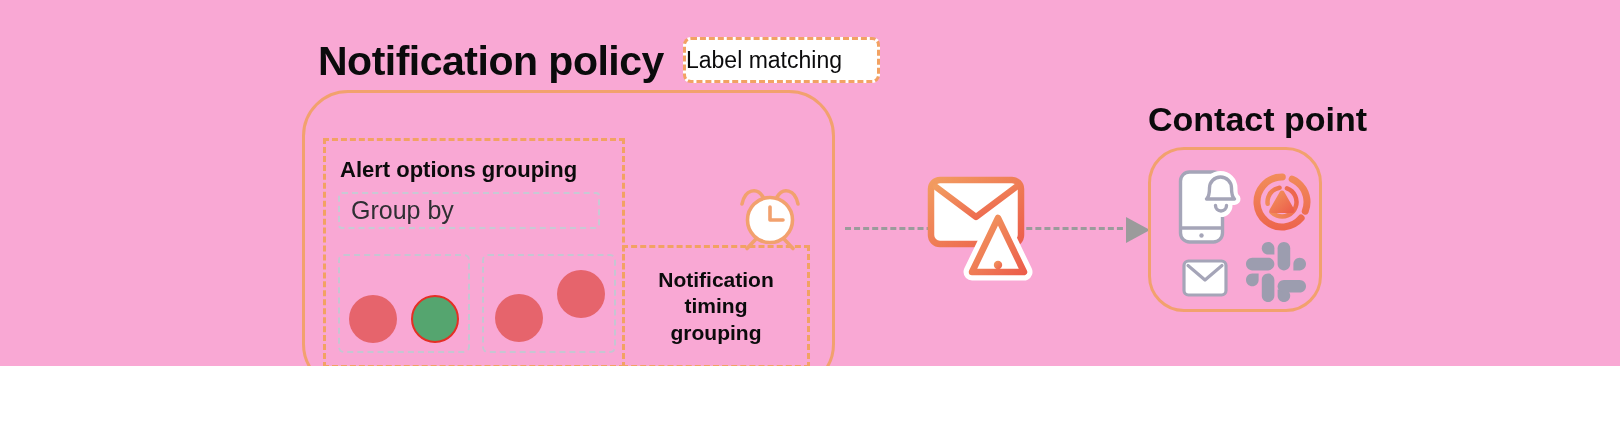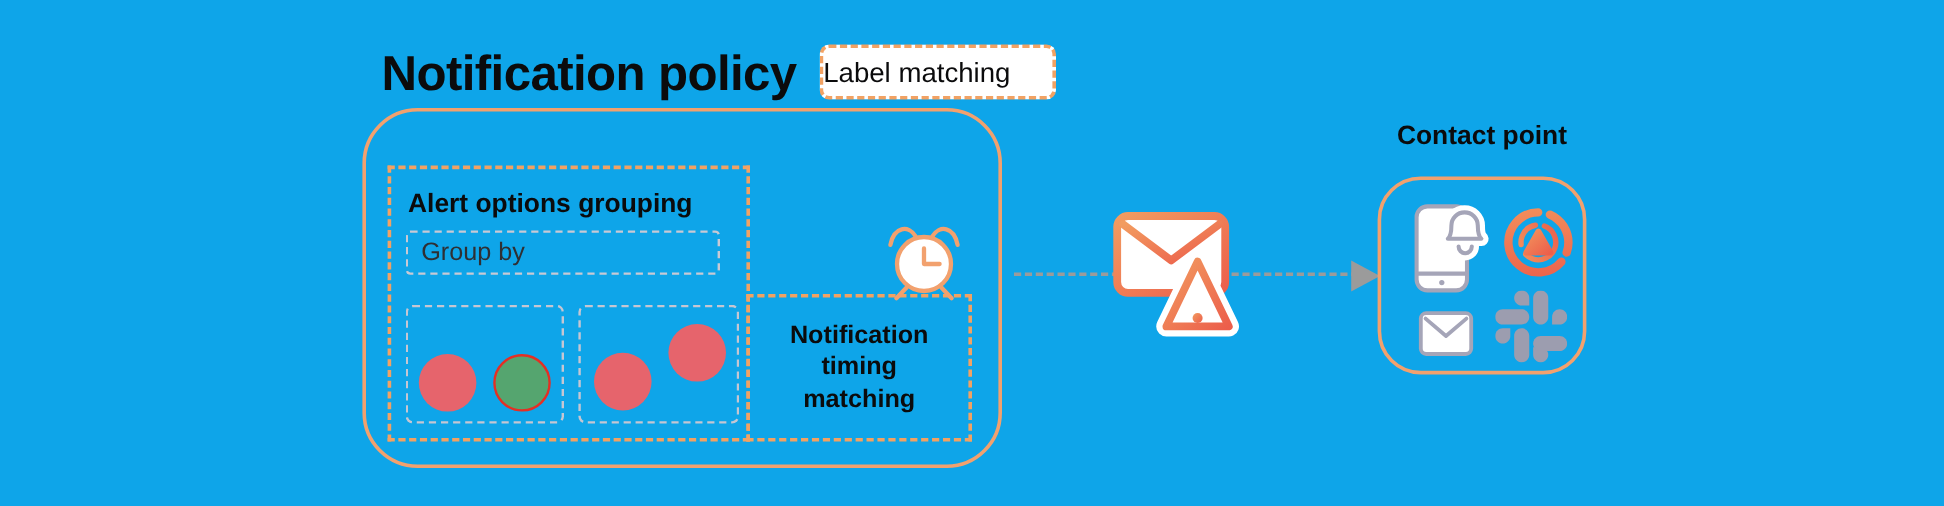--- a/index.html
+++ b/index.html
@@ -8,50 +8,50 @@
     --grad-a:#F29C60;
     --grad-b:#EC5E4B;
     --gray-dash:#C6C6D2;
     --gray-icon:#A5A5B8;
     --slack-gray:#9C9DAF;
     --arrow-gray:#9B9B9B;
     --ink:#0B0B0C;
   }
   html,body{margin:0;padding:0;background:#fff;}
   body{font-family:"Liberation Sans", sans-serif; color:var(--ink);}
-  .stage{position:relative;width:1620px;height:422px;background:#0ea5e9;overflow:hidden;}
+  .stage{position:relative;width:1620px;height:366px;background:#f9a8d4;overflow:hidden;}
   .abs{position:absolute;box-sizing:border-box;}
 
   .title{left:318px;top:38px;font-size:41px;font-weight:bold;letter-spacing:-0.5px;white-space:nowrap;}
   .label-matching{left:683px;top:37px;width:197px;height:46px;border:3px dashed var(--orange-dash);
     border-radius:8px;display:flex;align-items:center;justify-content:flex-start;font-size:23px;background:#fff;}
 
   .policy-box{left:302px;top:90px;width:533px;height:300px;border:3px solid var(--orange);border-radius:46px;}
   .grouping-box{left:323px;top:138px;width:302px;height:230px;border:3px dashed var(--orange-dash);}
   .grouping-title{left:340px;top:157px;font-size:22px;font-weight:bold;white-space:nowrap;}
   .groupby-box{left:338px;top:192px;width:262px;height:37px;border:2.5px dashed #C9C9D4;border-radius:4px;
-    display:flex;align-items:center;padding-left:11px;font-size:21px;color:#2F2F33;}
+    display:flex;align-items:center;padding-left:11px;font-size:25px;color:#2F2F33;}
   .instance-box{border:2.5px dashed var(--gray-dash);border-radius:6px;background:transparent;}
   .instance-box.g0{left:338px;top:254px;width:132px;height:99px;}
   .instance-box.g1{left:482px;top:254px;width:134px;height:99px;}
   .dot{position:absolute;border-radius:50%;box-sizing:border-box;}
 
   .timing-box{left:622px;top:245px;width:188px;height:123px;border:3px dashed var(--orange-dash);
     display:flex;align-items:center;justify-content:center;text-align:center;}
   .timing-box .timing-label{width:150px;font-size:21px;font-weight:bold;line-height:1.26;}
 
   .clock-svg{left:733px;top:179px;}
 
   .arrow-line{left:845px;top:227px;width:287px;height:0;border-top:3.5px dashed var(--arrow-gray);}
   .arrow-head{left:1126px;top:217px;width:0;height:0;border-top:13px solid transparent;
     border-bottom:13px solid transparent;border-left:24px solid var(--arrow-gray);}
 
   .mail-svg{left:925px;top:170px;}
 
-  .contact-title{left:1148px;top:100px;width:174px;text-align:center;font-size:22px;font-weight:bold;white-space:nowrap;}
+  .contact-title{left:1148px;top:100px;width:174px;text-align:center;font-size:34px;font-weight:bold;white-space:nowrap;}
   .contact-box{left:1148px;top:147px;width:174px;height:165px;border:3px solid var(--orange);border-radius:36px;}
   .phone-svg{left:1176px;top:157px;}
   .oncall-svg{left:1251px;top:171px;}
   .slack-svg{left:1246px;top:242px;}
   .env-svg{left:1181px;top:256px;}
 </style>
 </head>
 <body>
 
 <div class="stage">
@@ -74,21 +74,21 @@
   <div class="abs instance-box g0">
       <div class="dot" style="left: 9px; top: 39px; width: 48px; height: 48px; background: rgb(230, 100, 108);"></div>
       <div class="dot" style="left: 71px; top: 39px; width: 48px; height: 48px; background: rgb(85, 165, 111); border: 2.5px solid rgb(228, 47, 36);"></div>
     </div>
   <div class="abs instance-box g1">
       <div class="dot" style="left: 11px; top: 38px; width: 48px; height: 48px; background: rgb(230, 100, 108);"></div>
       <div class="dot" style="left: 73px; top: 14px; width: 48px; height: 48px; background: rgb(230, 100, 108);"></div>
     </div>
 
   <div class="abs timing-box">
-    <div class="timing-label">Notification timing matching</div>
+    <div class="timing-label">Notification timing grouping</div>
   </div>
 
   <svg class="abs clock-svg" width="74" height="74" viewBox="0 0 74 74">
     <g fill="none" stroke="#F2A16E" stroke-width="3.6" stroke-linecap="round" stroke-linejoin="round">
       <path d="M30 18 C 24 8, 12 10, 9 25"></path>
       <path d="M44 18 C 50 8, 62 10, 65 25"></path>
       <path d="M22.5 60.5 L14 69.5"></path>
       <path d="M51.5 60.5 L60 69.5"></path>
       <circle cx="37" cy="41" r="22.5" fill="#fff"></circle>
       <path d="M37 28 V41 H50"></path>

